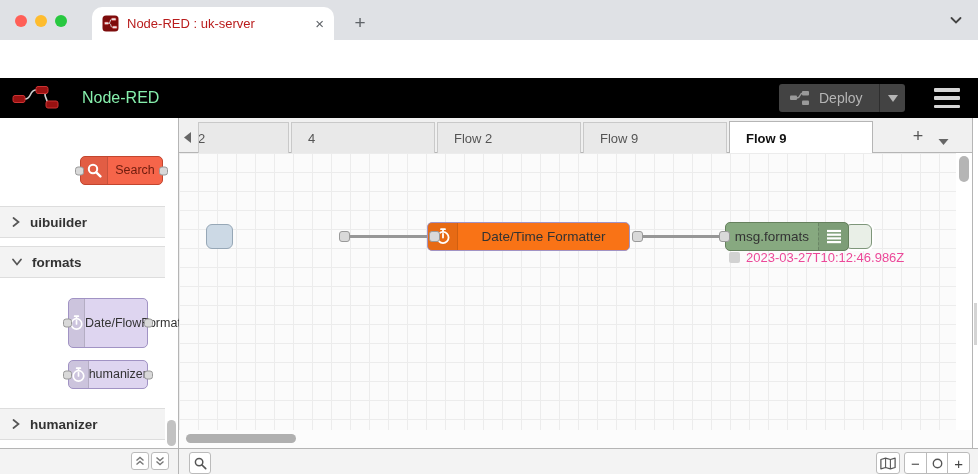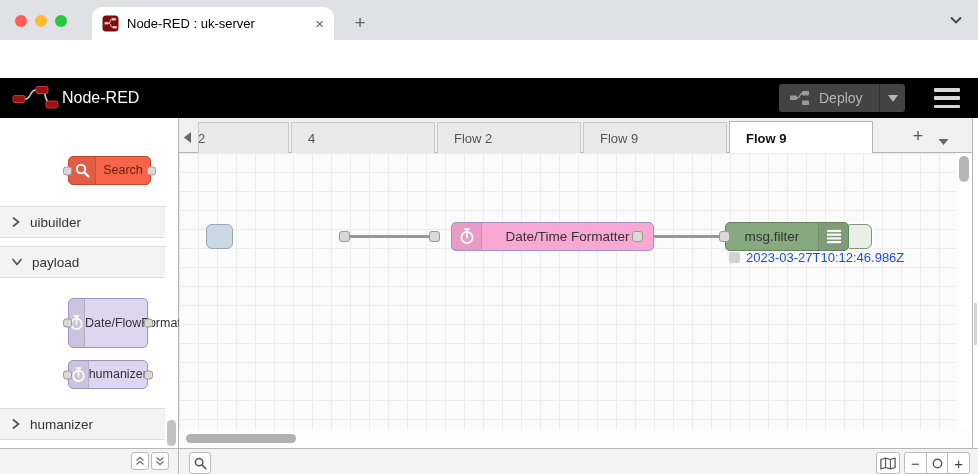--- a/index.html
+++ b/index.html
@@ -4,52 +4,52 @@
 <style>
   *{box-sizing:border-box;margin:0;padding:0}
   body{font-family:"Liberation Sans","DejaVu Sans",sans-serif;background:#fff}
   .screen{position:relative;width:978px;height:474px;overflow:hidden;background:#fff}
   .abs{position:absolute}
 
   
   .tabstrip{left:0;top:0;width:978px;height:40px;background:#dfe1e5}
   .light{width:12px;height:12px;border-radius:50%;top:15px}
   .btab{left:92px;top:7px;width:242px;height:33px;background:#fff;border-radius:10px 10px 0 0;display:flex;align-items:center;padding:0 10px;gap:8px}
-  .btab-title{font-size:13px;color:#000000;flex:1;white-space:nowrap;overflow:hidden}
+  .btab-title{font-size:13px;color:#b91c1c;flex:1;white-space:nowrap;overflow:hidden}
   .tab-close{color:#5f6368;font-size:15px;line-height:1;cursor:default}
   .newtab{left:348px;top:11px;width:24px;height:24px;color:#5f6368;font-size:19px;text-align:center;line-height:24px}
   .win-chevron{right:14px;top:12px}
   .toolbar{left:0;top:40px;width:978px;height:38px;background:#fff}
   .navic{top:49px;width:22px;height:22px;display:flex;align-items:center;justify-content:center}
   .omnibox{left:97px;top:45px;width:645px;height:28px;background:#f1f3f4;border-radius:14px;display:flex;align-items:center;padding:0 12px;font-size:13px}
   .omni-warn{color:#5f6368;margin-left:7px}
   .omni-sep{width:1px;height:15px;background:#c6c9cc;margin:0 11px}
   .omni-host{color:#202124}
   .omni-path{color:#5f6368}
   .omni-right{margin-left:auto;display:flex;gap:16px;align-items:center}
   .extic{top:48px;width:24px;height:24px;display:flex;align-items:center;justify-content:center}
   .avatar{left:915px;top:48px;width:22px;height:22px;border-radius:50%;background:radial-gradient(circle at 38% 32%,#d9b79a 0 30%,#8a6a52 70%,#4f3a2c)}
   .kebab{left:950px;top:48px;width:18px;height:22px;color:#5f6368;font-size:14px;letter-spacing:0;display:flex;align-items:center;justify-content:center}
 
   
   .nrheader{left:0;top:78px;width:978px;height:40px;background:#000;display:flex;align-items:center}
-  .brand{color:#ffffff;font-size:16px;margin-left:0}
+  .brand{color:#86efac;font-size:16px;margin-left:20px}
   .deploy{left:779px;top:84px;width:126px;height:28px;background:#434343;border-radius:3px;display:flex;align-items:center;color:#b5b5b5;font-size:14px}
   .deploy-main{display:flex;align-items:center;gap:8px;padding:0 10px;flex:1}
   .deploy-caret{width:26px;height:100%;border-left:1px solid #2e2e2e;display:flex;align-items:center;justify-content:center}
   .burger{left:934px;top:88px;width:26px;height:20px;display:flex;flex-direction:column;justify-content:space-between}
   .burger span{display:block;height:3.5px;background:#d6d6d6;border-radius:1px}
 
   
   .palette{left:0;top:118px;width:179px;height:330px;background:#fff;border-right:1px solid #b5b5b5}
   .filter-row{left:0;top:118px;width:178px;height:33px;background:#fff;border-bottom:1px solid #ddd}
   .filter-box{position:absolute;left:5px;top:5px;width:156px;height:24px;border:1px solid #ccc;border-radius:4px;background:#fff;display:flex;align-items:center;padding:0 6px;gap:5px}
   .filter-box input{border:0;outline:0;width:115px;font-size:13px;color:#444;font-family:inherit;background:transparent}
   .filter-box input::placeholder{color:#999}
-  .pcat{left:0;width:165px;height:32px;background:#f3f3f3;border-top:1px solid #ddd;border-bottom:1px solid #ddd;display:flex;align-items:center;gap:10px;padding:0 12px;font-size:13.5px;font-weight:normal;color:#333}
+  .pcat{left:0;width:165px;height:32px;background:#f3f3f3;border-top:1px solid #ddd;border-bottom:1px solid #ddd;display:flex;align-items:center;gap:10px;padding:0 12px;font-size:13.5px;font-weight:bold;color:#333}
   .pnode{position:absolute;border-radius:5px;border:1px solid;display:flex;align-items:stretch;font-size:12.5px;color:#333}
   .pnode .icorgn{background:rgba(0,0,0,.08);border-right:1px solid rgba(0,0,0,.12);display:flex;align-items:center;justify-content:center;border-radius:4px 0 0 4px}
   .pnode .plabel{flex:1;display:flex;align-items:center;justify-content:center;text-align:center;line-height:1.35}
   .pport{position:absolute;width:9px;height:9px;background:#d9d9d9;border:1px solid #999;border-radius:3px;top:50%;transform:translateY(-50%)}
   .pal-scroll{left:167px;top:420px;width:9px;height:26px;border-radius:4.5px;background:#c2c2c2}
 
   
   .tabbar{left:179px;top:118px;width:799px;height:35px;background:#f0f0f0;border-bottom:1px solid #b5b5b5}
   .wtab{position:absolute;top:122px;height:31px;background:#e9e9e9;border:1px solid #c9c9c9;border-bottom:none;display:flex;align-items:center;padding:0 16px;font-size:13px;color:#555;overflow:hidden;white-space:nowrap}
   .wtab.active{background:#fff;color:#111;font-weight:bold;top:121px;height:33px;border-color:#b5b5b5}
@@ -63,21 +63,21 @@
   .rightstrip{left:972px;top:118px;width:6px;height:330px;background:#fff;border-left:1px solid #b5b5b5}
   .rsbar{left:974px;top:303px;width:3px;height:42px;background:#d4d4d4}
 
   .fnode{position:absolute;height:29px;border:1px solid;border-radius:5px;display:flex;align-items:stretch;font-size:13.5px;color:#333;z-index:3}
   .fnode .icorgn{width:30px;background:rgba(0,0,0,.07);display:flex;align-items:center;justify-content:center}
   .fnode .flabel{flex:1;display:flex;align-items:center;justify-content:center;white-space:nowrap}
   .fport{position:absolute;width:11px;height:11px;background:#d9d9d9;border:1px solid #999;border-radius:3px;z-index:4}
   .wire{position:absolute;height:3px;background:#979797;border-radius:2px;z-index:1}
   .njbtn{position:absolute;width:27px;height:25px;border-radius:6px;z-index:2}
   .status-dot{left:729px;top:252px;width:11px;height:11px;border-radius:2px;background:#d2d2d2}
-  .status-text{left:746px;top:250px;font-size:13px;color:#1d4ed8}
+  .status-text{left:746px;top:250px;font-size:13px;color:#ec4899}
 
   
   .footer{left:0;top:448px;width:978px;height:26px;background:#f3f3f3;border-top:1px solid #b5b5b5}
   .footdiv{left:178px;top:448px;width:1px;height:26px;background:#b5b5b5}
   .fbtn{position:absolute;background:#fff;border:1px solid #bbb;border-radius:3px;display:flex;align-items:center;justify-content:center;color:#555}
   .zoomgrp{left:904px;top:452px;width:66px;height:22px;display:flex;background:#fff;border:1px solid #bbb;border-radius:3px}
   .zoomgrp .zb{flex:1;display:flex;align-items:center;justify-content:center;font-size:15px;color:#444}
   .zoomgrp .zb + .zb{border-left:1px solid #bbb}
 </style>
 </head>
@@ -210,21 +210,21 @@
     </span>
   </div>
   <div class="abs burger">
       <span></span>
       <span></span>
       <span></span>
     </div>
 
   <div class="abs palette"></div>
 
-  <div class="pnode" style="left:68px;top:156px;width:83px;height:29px;background:#f6654a;border-color:#c2452e">
+  <div class="pnode" style="left:80px;top:156px;width:83px;height:29px;background:#f6654a;border-color:#c2452e">
     <span class="icorgn" style="width:27px">
       <svg width="15" height="15" viewBox="0 0 15 15">
           <circle cx="6" cy="6" r="4.2" stroke="#fff" stroke-width="2" fill="none"></circle>
           <path d="M9.3 9.3 L13.4 13.4" stroke="#fff" stroke-width="2.4" stroke-linecap="round"></path>
         </svg>
     </span>
     <span class="plabel" style="color:#6e1c0e">Search</span>
     <span class="pport" style="left:-6px"></span>
     <span class="pport" style="right:-6px"></span>
   </div>
@@ -232,21 +232,21 @@
   <div class="abs pcat" style="top:206px">
     <svg width="8" height="10" viewBox="0 0 8 10">
         <path d="M1.5 1 L6.5 5 L1.5 9" stroke="#555" stroke-width="1.7" fill="none" stroke-linecap="round"></path>
       </svg>
     <span>uibuilder</span>
   </div>
   <div class="abs pcat" style="top:246px">
     <svg width="10" height="8" viewBox="0 0 10 8">
         <path d="M1 1.5 L5 6.5 L9 1.5" stroke="#555" stroke-width="1.7" fill="none" stroke-linecap="round"></path>
       </svg>
-    <span>payload</span>
+    <span>formats</span>
   </div>
 
   <div class="pnode" style="left:68px;top:298px;width:80px;height:50px;background:#ded5f0;border-color:#a193c4">
     <span class="icorgn" style="width:24px">
       <svg width="15" height="16" viewBox="0 0 16 17">
           <circle cx="8" cy="9.5" r="5.6" stroke="#fff" stroke-width="1.8" fill="none"></circle>
           <path d="M8 9.5 V5.8 M6 1.2 h4 M8 1.2 v2" stroke="#fff" stroke-width="1.8" stroke-linecap="round"></path>
         </svg>
     </span>
     <span class="plabel">
@@ -312,35 +312,35 @@
   <div class="abs hthumb"></div>
   <div class="abs rightstrip"></div>
   <div class="abs rsbar"></div>
 
   <div class="wire" style="left:344px;top:235px;width:94px"></div>
   <div class="wire" style="left:636px;top:235px;width:92px"></div>
 
   <div class="abs njbtn" style="left:206px;top:224px;background:#ccd9e5;border:1px solid #96a7b6"></div>
   <span class="abs fport" style="left:339px;top:231px"></span>
 
-  <div class="fnode" style="left:451px;top:222px;width:203px;background:#f9a8d4;border-color:#a193c4">
+  <div class="fnode" style="left:427px;top:222px;width:203px;background:#f97316;border-color:#a193c4">
     <span class="icorgn" style="border-right:1px solid rgba(0,0,0,.1)">
       <svg width="16" height="17" viewBox="0 0 16 17">
           <circle cx="8" cy="9.5" r="5.6" stroke="#fff" stroke-width="1.8" fill="none"></circle>
           <path d="M8 9.5 V5.8 M6 1.2 h4 M8 1.2 v2" stroke="#fff" stroke-width="1.8" stroke-linecap="round"></path>
         </svg>
     </span>
     <span class="flabel">Date/Time Formatter</span>
   </div>
   <span class="abs fport" style="left:429px;top:231px"></span>
   <span class="abs fport" style="left:632px;top:231px"></span>
 
   <div class="abs njbtn" style="left:845px;top:224px;background:#e9efe7;border:1px solid #7e967a;box-shadow:0 0 0 2px #fff"></div>
   <div class="fnode" style="left:725px;top:222px;width:124px;background:#87a980;border-color:#66815e">
-    <span class="flabel">msg.filter</span>
+    <span class="flabel">msg.formats</span>
     <span class="icorgn" style="border-left:1px dashed rgba(0,0,0,.15)">
       <svg width="16" height="15" viewBox="0 0 16 15">
           <g stroke="#fff" stroke-width="2.2">
             <path d="M1 2 H15"></path>
             <path d="M1 5.7 H15"></path>
             <path d="M1 9.4 H15"></path>
             <path d="M1 13.1 H15"></path>
           </g>
         </svg>
     </span>

